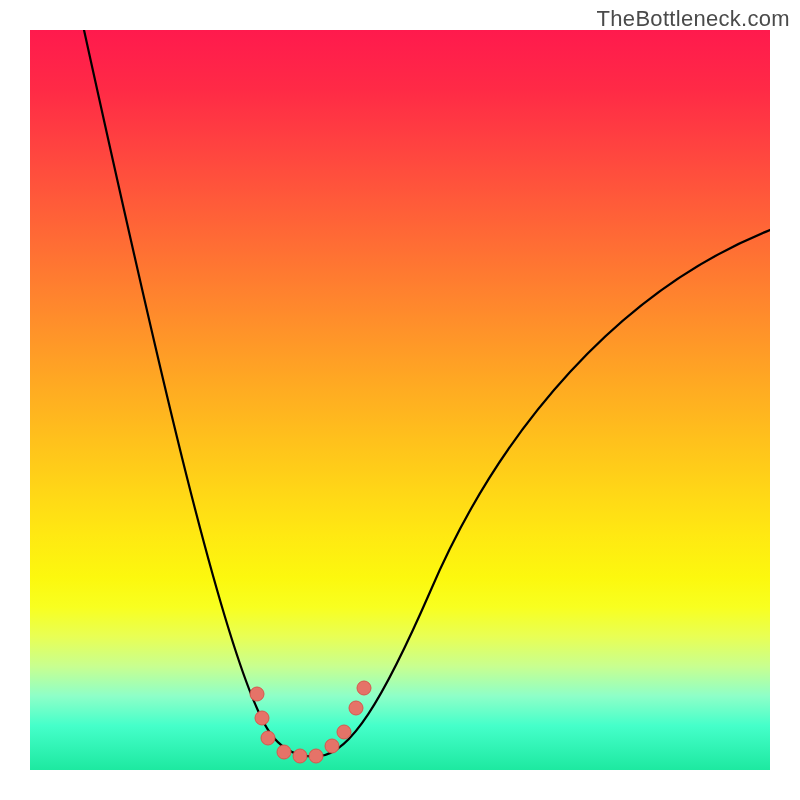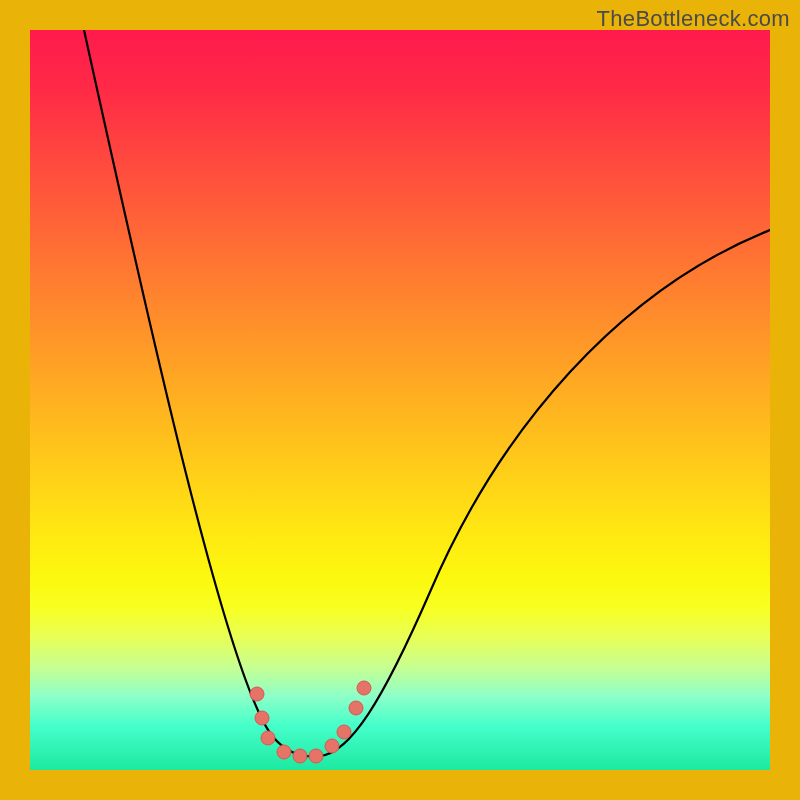--- a/index.html
+++ b/index.html
@@ -7,21 +7,21 @@
     padding: 0;
     width: 800px;
     height: 800px;
     overflow: hidden;
     background: #000;
     font-family: Arial, Helvetica, sans-serif;
   }
   .frame {
     position: absolute;
     inset: 0;
-    background: #eab308;
+    background: #ffffff;
   }
   .plot {
     position: absolute;
     left: 30px;
     top: 30px;
     width: 740px;
     height: 740px;
     overflow: hidden;
   }
   .gradient {

